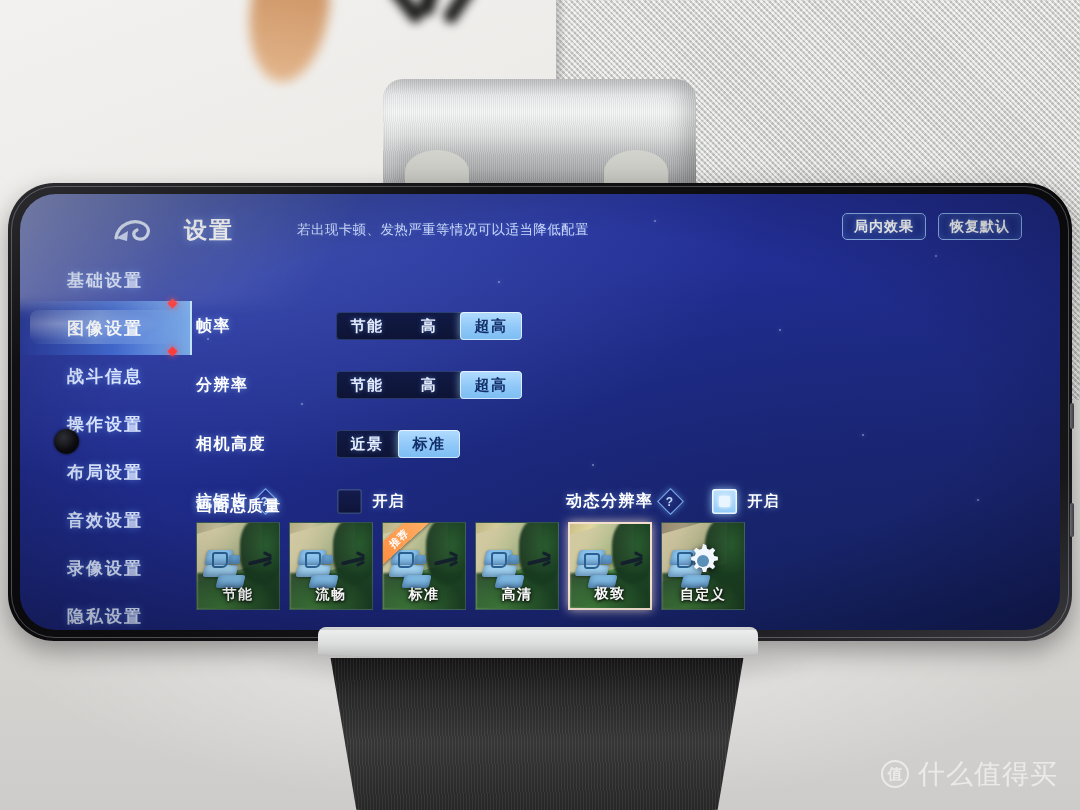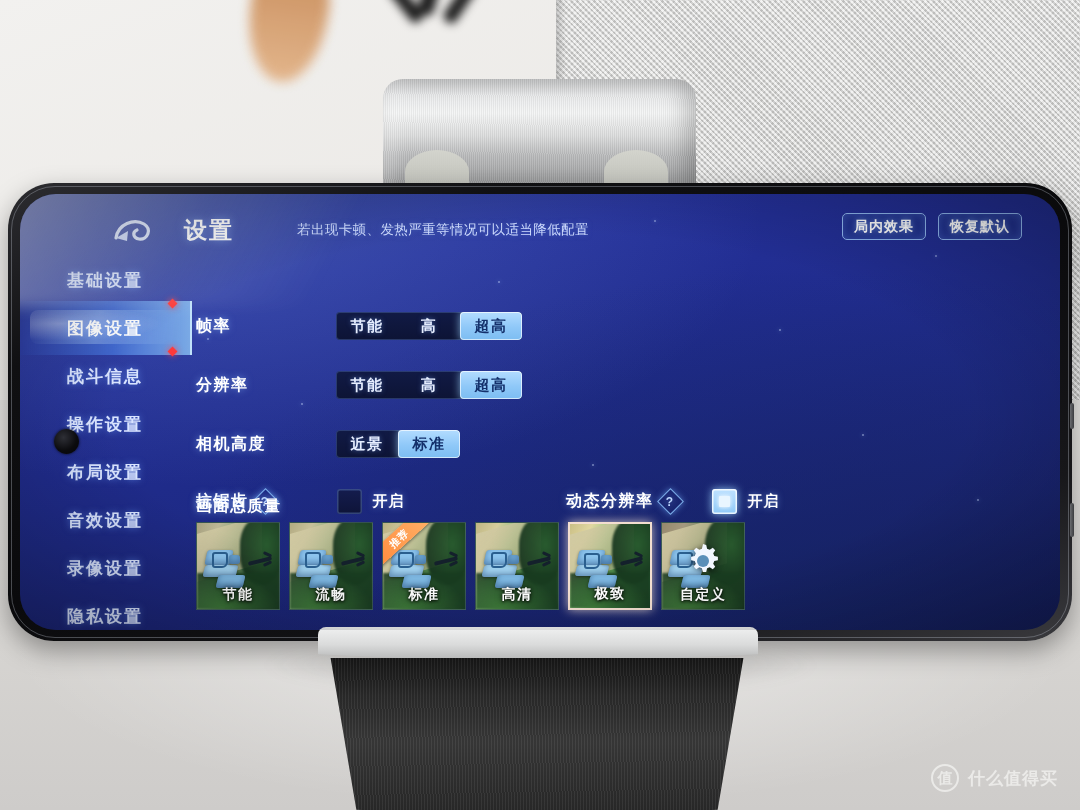--- a/index.html
+++ b/index.html
@@ -343,21 +343,21 @@
   
   .watermark {
     position:absolute; right:22px; bottom:18px; display:flex; align-items:center; gap:9px;
     opacity:.78; z-index:60;
   }
   .wm-badge {
     width:28px; height:28px; border-radius:50%;
     border:2px solid #f2f2f0; display:flex; align-items:center; justify-content:center;
     font-size:15px; font-weight:700; color:#f2f2f0;
   }
-  .wm-text { font-size:17px; font-weight:700; color:#f3f3f1; letter-spacing:1px; }
+  .wm-text { font-size:27px; font-weight:400; color:#f3f3f1; letter-spacing:1px; }
 </style>
 </head>
 <body>
 
 <div id="scene">
 
   <div class="wall-left"></div>
   <div class="fabric"></div>
   <div class="fabric-edge"></div>
   <div class="desk"></div>

